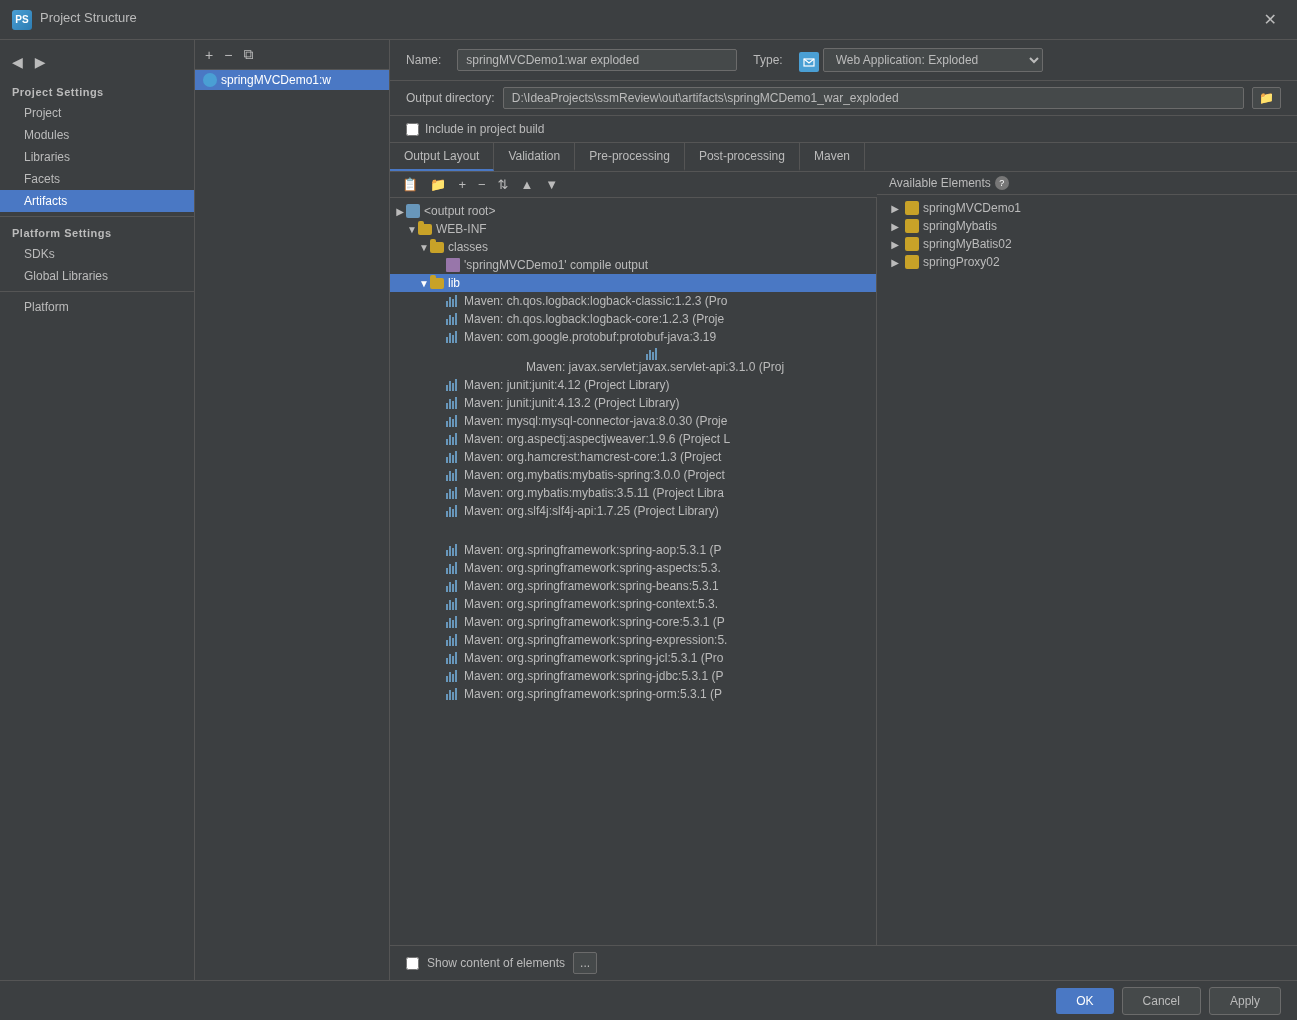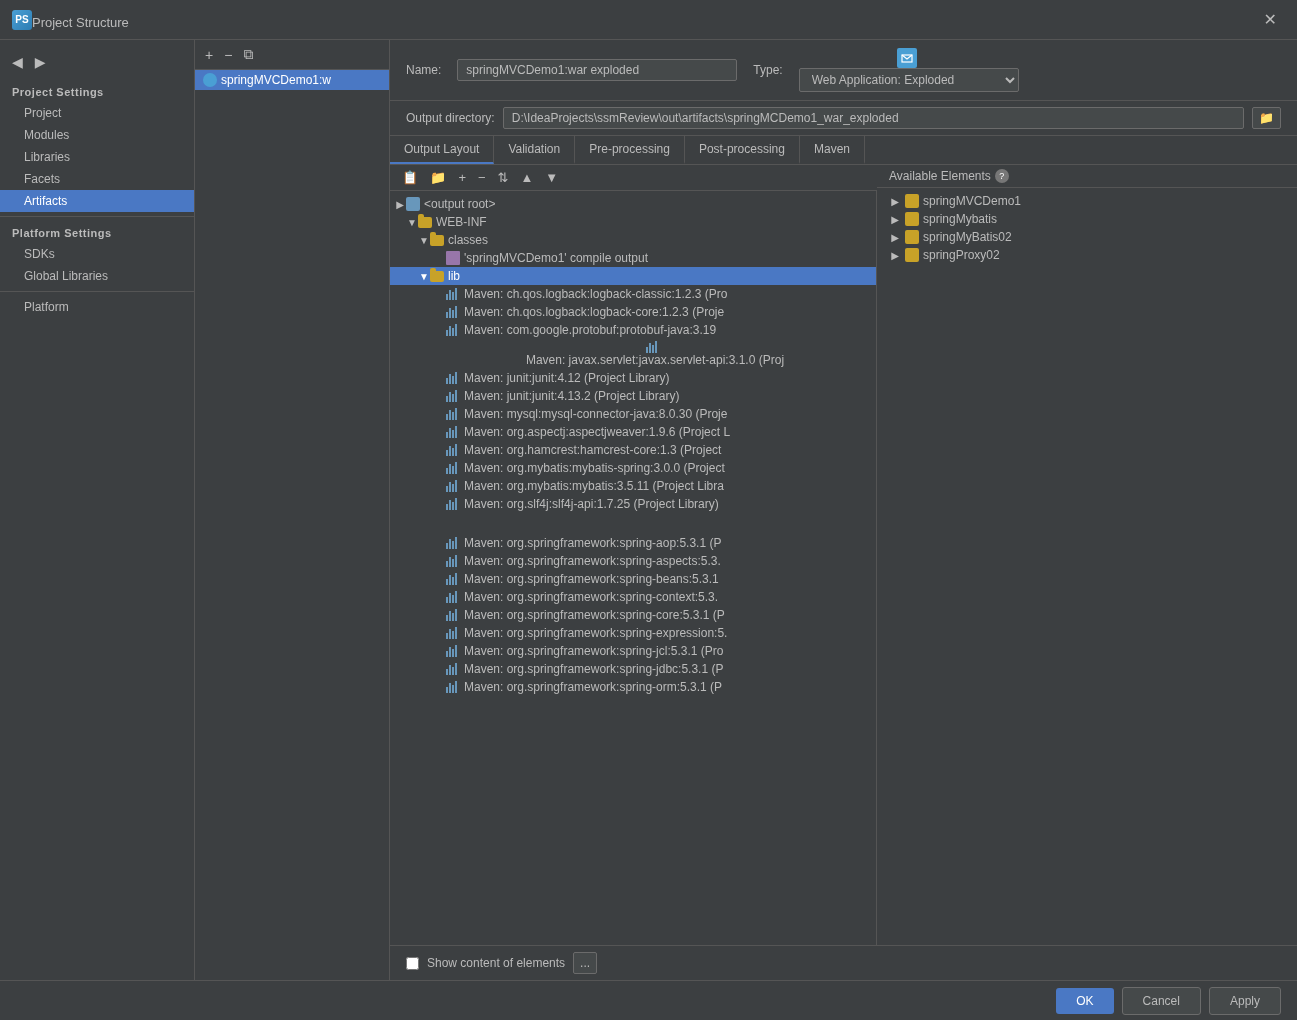--- a/index.html
+++ b/index.html
@@ -18,21 +18,22 @@
       background: #3c3f41;
       height: 40px;
       display: flex;
       align-items: center;
       padding: 0 12px;
       border-bottom: 1px solid #555;
       justify-content: space-between;
     }
     .title-bar-left {
       display: flex;
-      align-items: flex-end;
+      align-items: flex-start;
+      gap: 8px;
     }
     .title-bar-icon {
       width: 20px;
       height: 20px;
       background: linear-gradient(135deg, #4a9fd4, #2d7db3);
       border-radius: 3px;
       display: flex;
       align-items: center;
       justify-content: center;
       font-size: 10px;
@@ -516,39 +517,43 @@
       </div>
     </div>
   </div>
 
   <div class="right-content">
 
     <div class="name-type-row">
       <span class="field-label">Name:</span>
       <input class="field-input" type="text" value="springMVCDemo1:war exploded" style="">
       <span class="field-label">Type:</span>
-      <div style="display:flex; align-items:center; gap:0;flex-direction:column;">
+      <div style="display:flex; align-items:flex-end; gap:0;">
         <div style="display:inline-flex; align-items:center; justify-content:center; width:20px; height:20px; background:#4a9fd4; border-radius:2px; margin-right:4px;">
           <svg width="12" height="12" viewBox="0 0 12 12">
               <rect x="1" y="3" width="10" height="7" fill="none" stroke="#fff" stroke-width="1.2"></rect>
               <path d="M1 3 L6 7 L11 3" fill="none" stroke="#fff" stroke-width="1.2"></path>
             </svg>
         </div>
         <select class="type-select">
           <option>Web Application: Exploded</option>
         </select>
       </div>
     </div>
 
     <div class="output-dir-row">
       <span class="field-label">Output directory:</span>
       <input class="output-dir-input" type="text" value="D:\IdeaProjects\ssmReview\out\artifacts\springMCDemo1_war_exploded" style="">
       <button class="icon-btn">📁</button>
     </div>
 
+    <div class="include-row">
+      <input type="checkbox" style="">
+      <label class="field-label">Include in project build</label>
+    </div>
 
     <div class="tabs-row">
       <div class="tab active">
         <span>Output Layout</span>
       </div>
       <div class="tab">
         <span>Validation</span>
       </div>
       <div class="tab">
         <span>Pre-processing</span>

